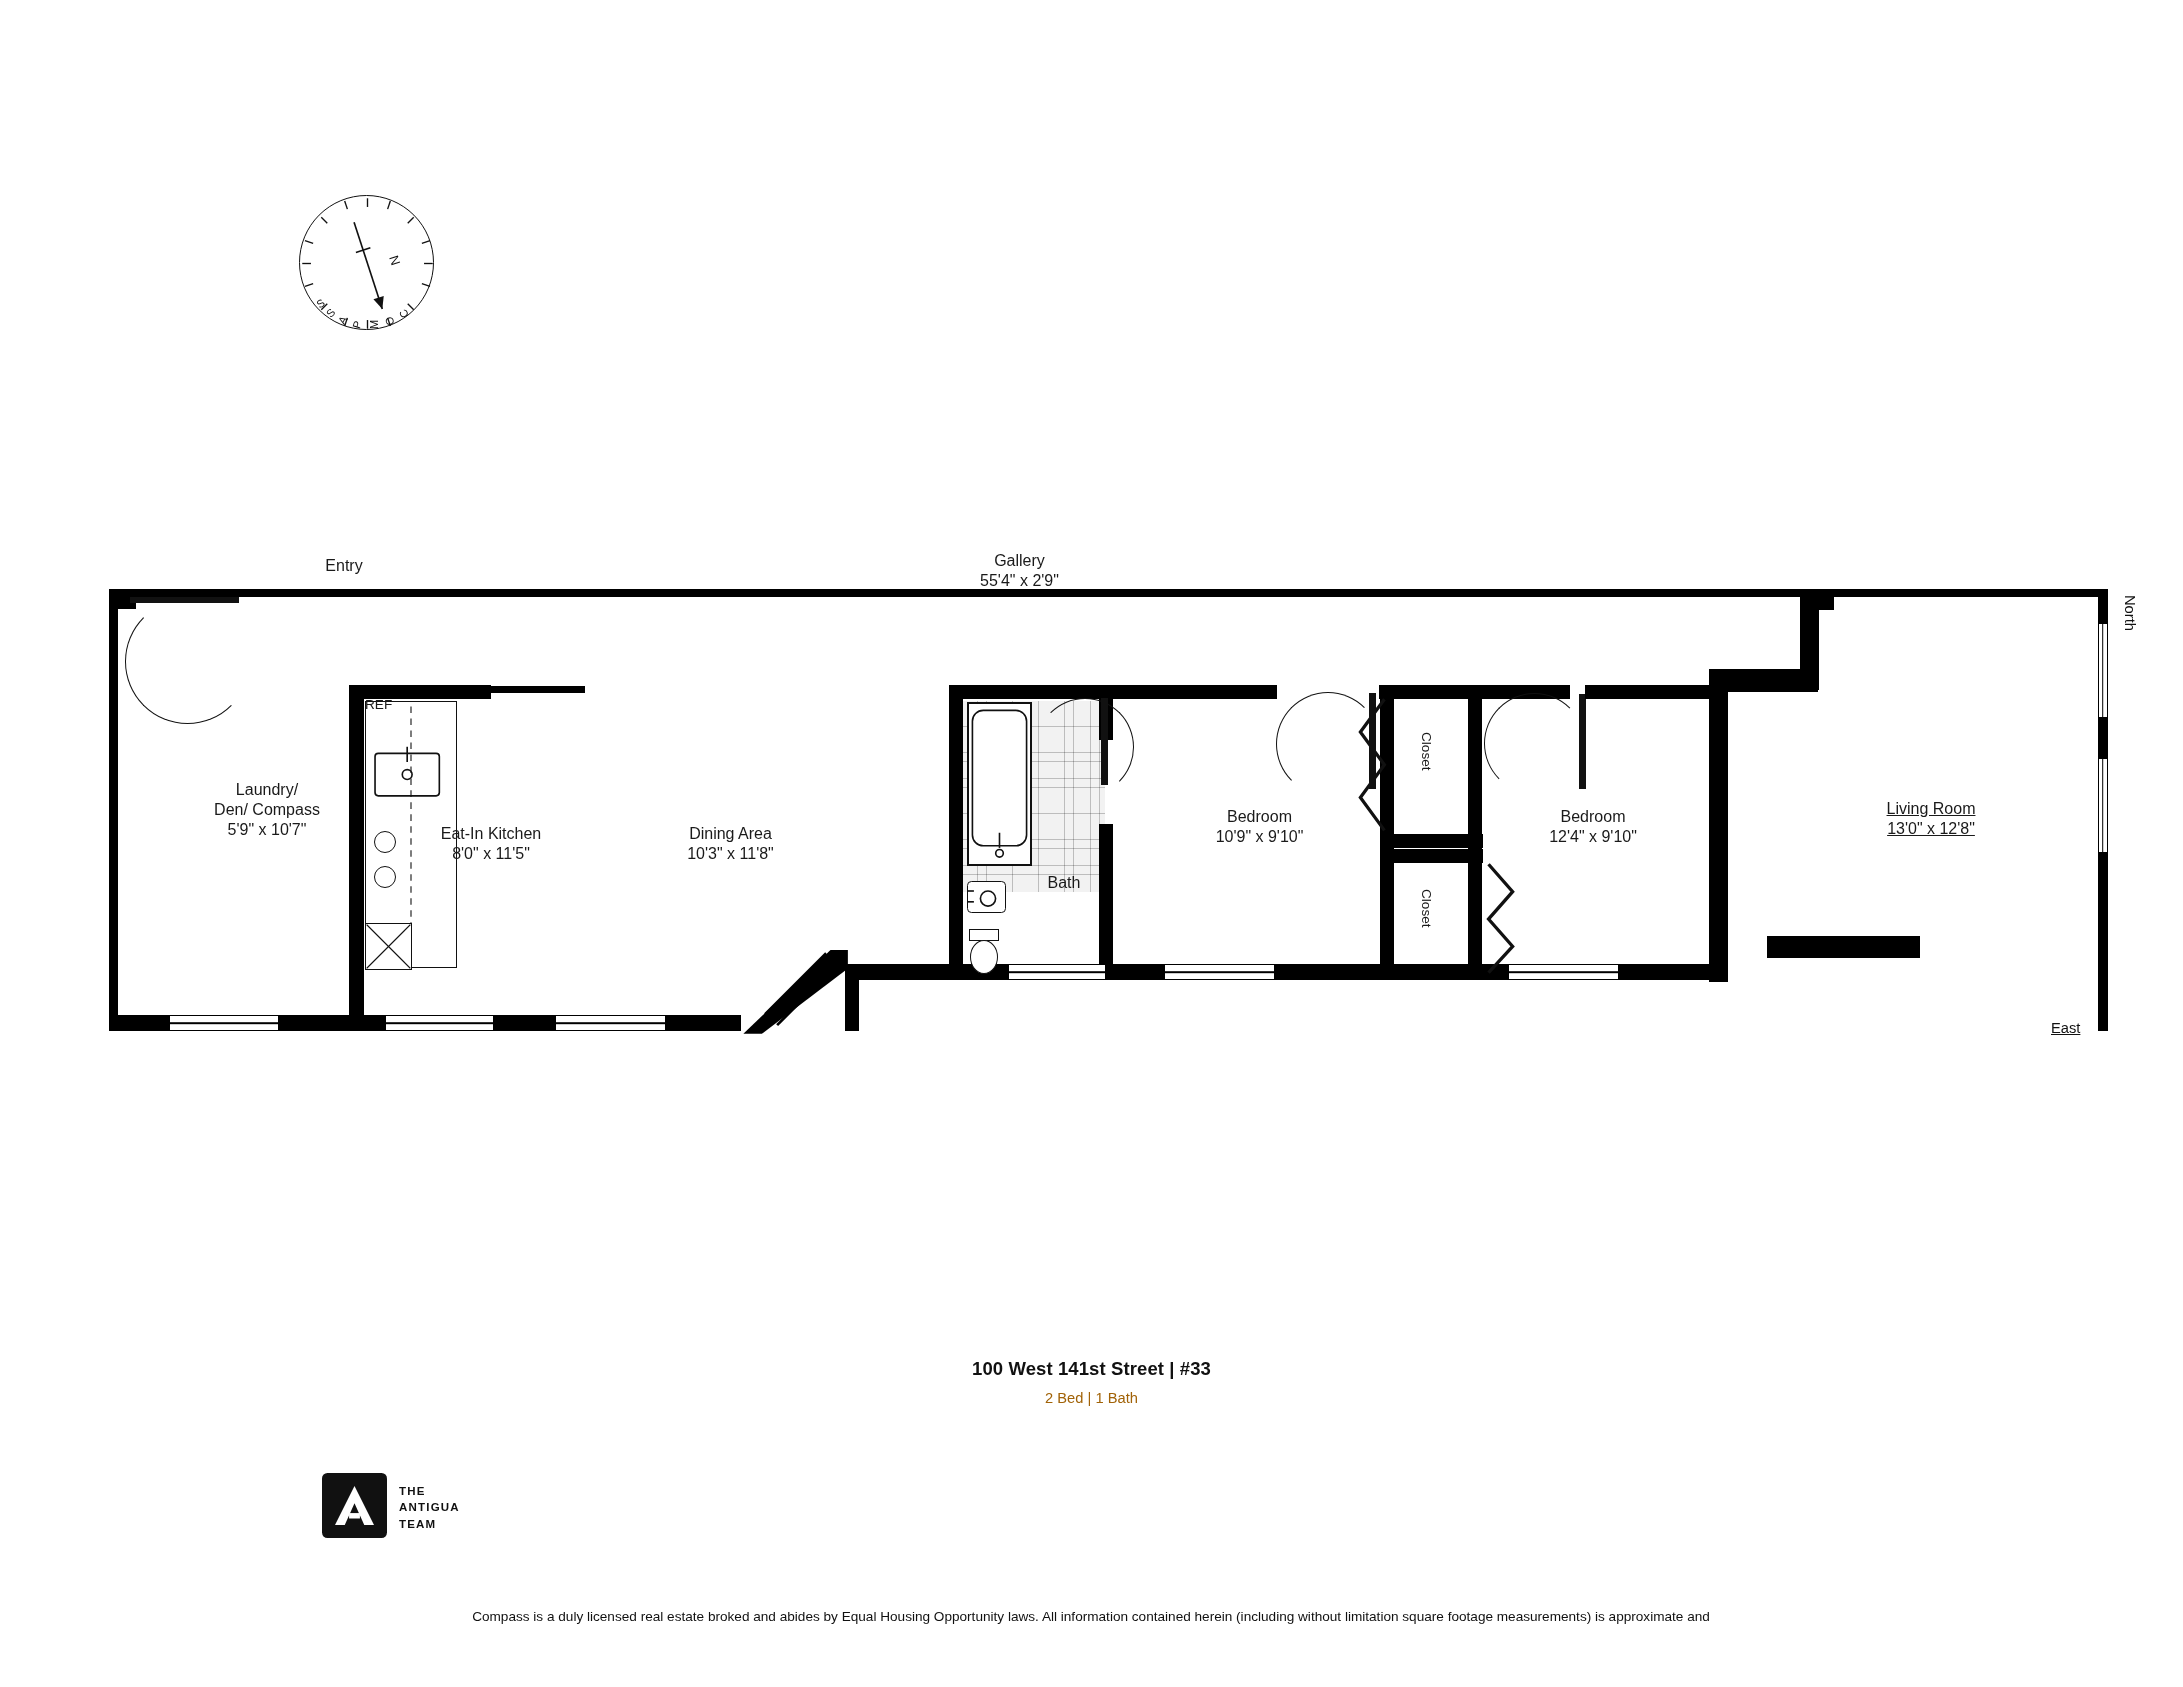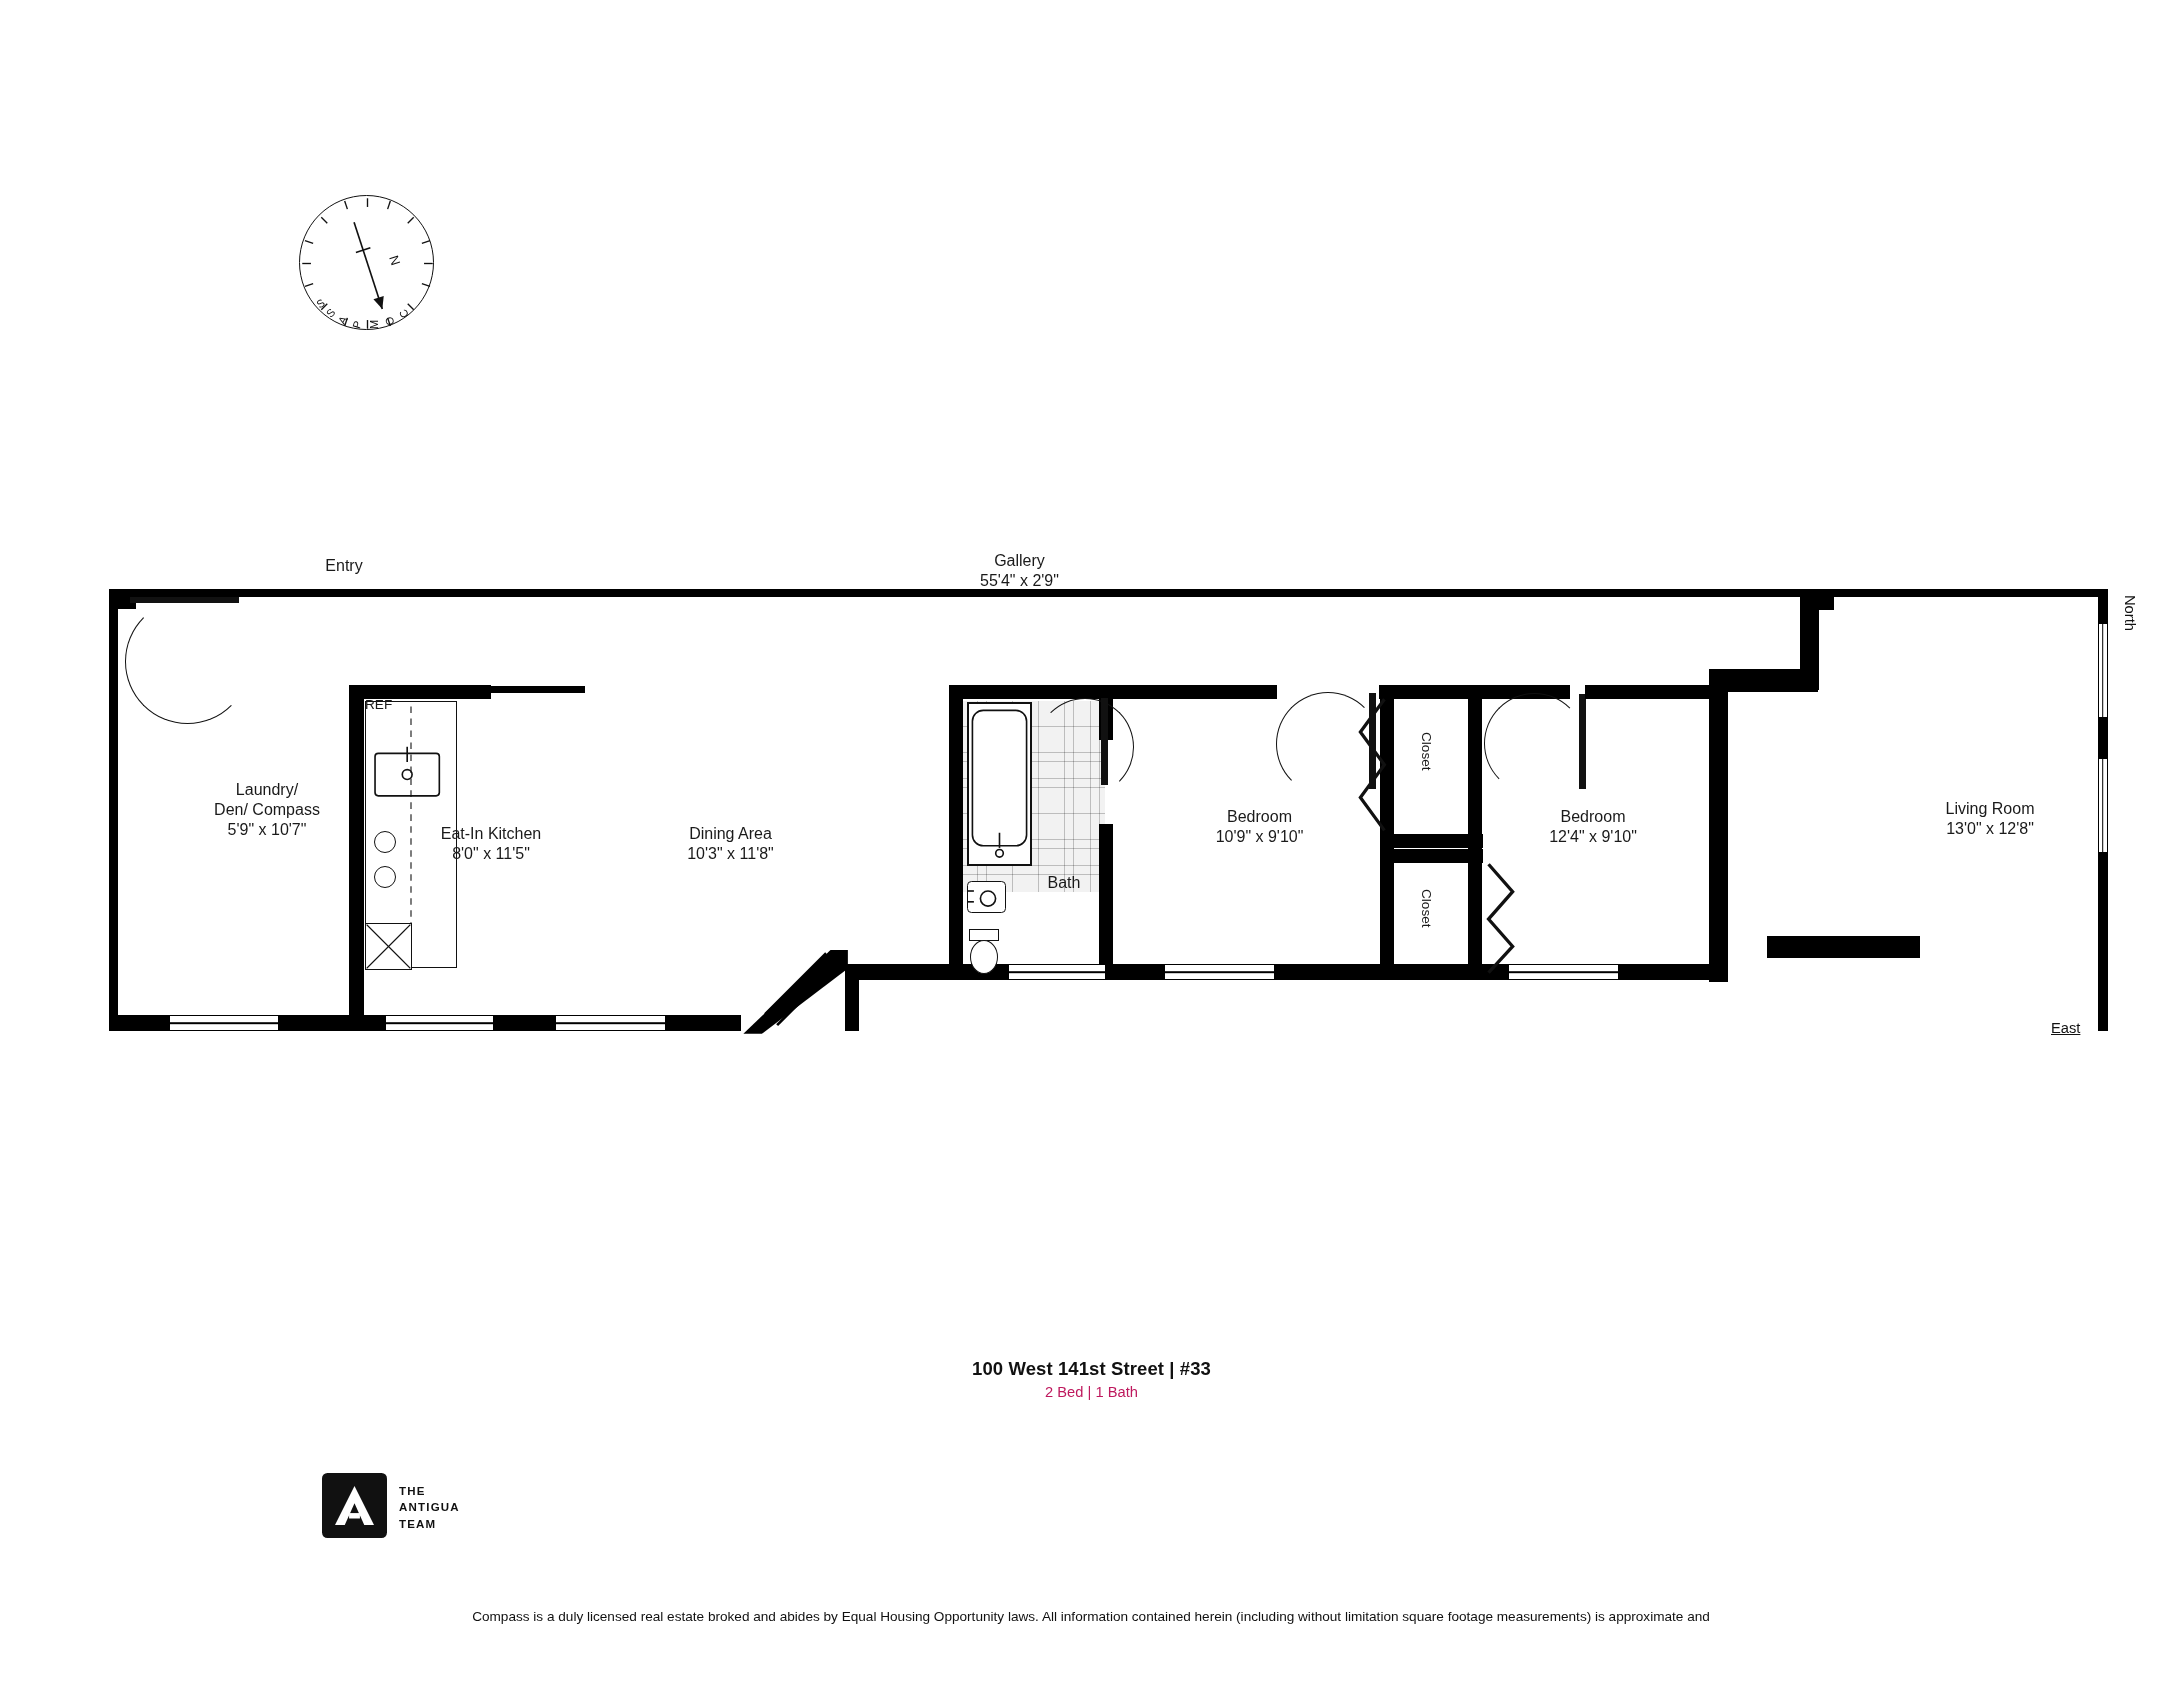--- a/index.html
+++ b/index.html
@@ -148,23 +148,23 @@
     width: 2183px;
     text-align: center;
   }
   #title-block .addr {
     font-size: 18.5px;
     font-weight: bold;
     color: #111;
     letter-spacing: 0.1px;
   }
   #title-block .beds {
-    margin-top: 4px;
+    margin-top: 10px;
     font-size: 14.7px;
-    color: #be185d;
+    color: #a16207;
   }
 
   #logo {
     left: 322px; top: 1473px;
     width: 196px; height: 74px;
   }
   #logo .mark {
     position: absolute;
     left: 0; top: 0;
     width: 65px; height: 65px;
@@ -414,21 +414,21 @@
     <div class="label" style="left:1047px; top:218px; width:207px;">
       <span>Bedroom</span>
       <span class="dim">10'9" x 9'10"</span>
     </div>
 
     <div class="label" style="left:1375px; top:218px; width:218px;">
       <span>Bedroom</span>
       <span class="dim">12'4" x 9'10"</span>
     </div>
 
-    <div class="label" style="left:1772px; top:210px; width:218px;">
+    <div class="label" style="left:1713px; top:210px; width:218px;text-decoration:underline;">
       <span>Living Room</span>
       <span class="dim">13'0" x 12'8"</span>
     </div>
 
     <div class="label small vertical" style="left:1308px; top:143px;">Closet</div>
 
     <div class="label small vertical" style="left:1308px; top:300px;">Closet</div>
 
     <div class="edge-label" style="left:2013px; top:5.5px; writing-mode:vertical-rl;">North</div>
     <div class="edge-label" style="left:1942px; top:431px;text-decoration:underline;">East</div>

